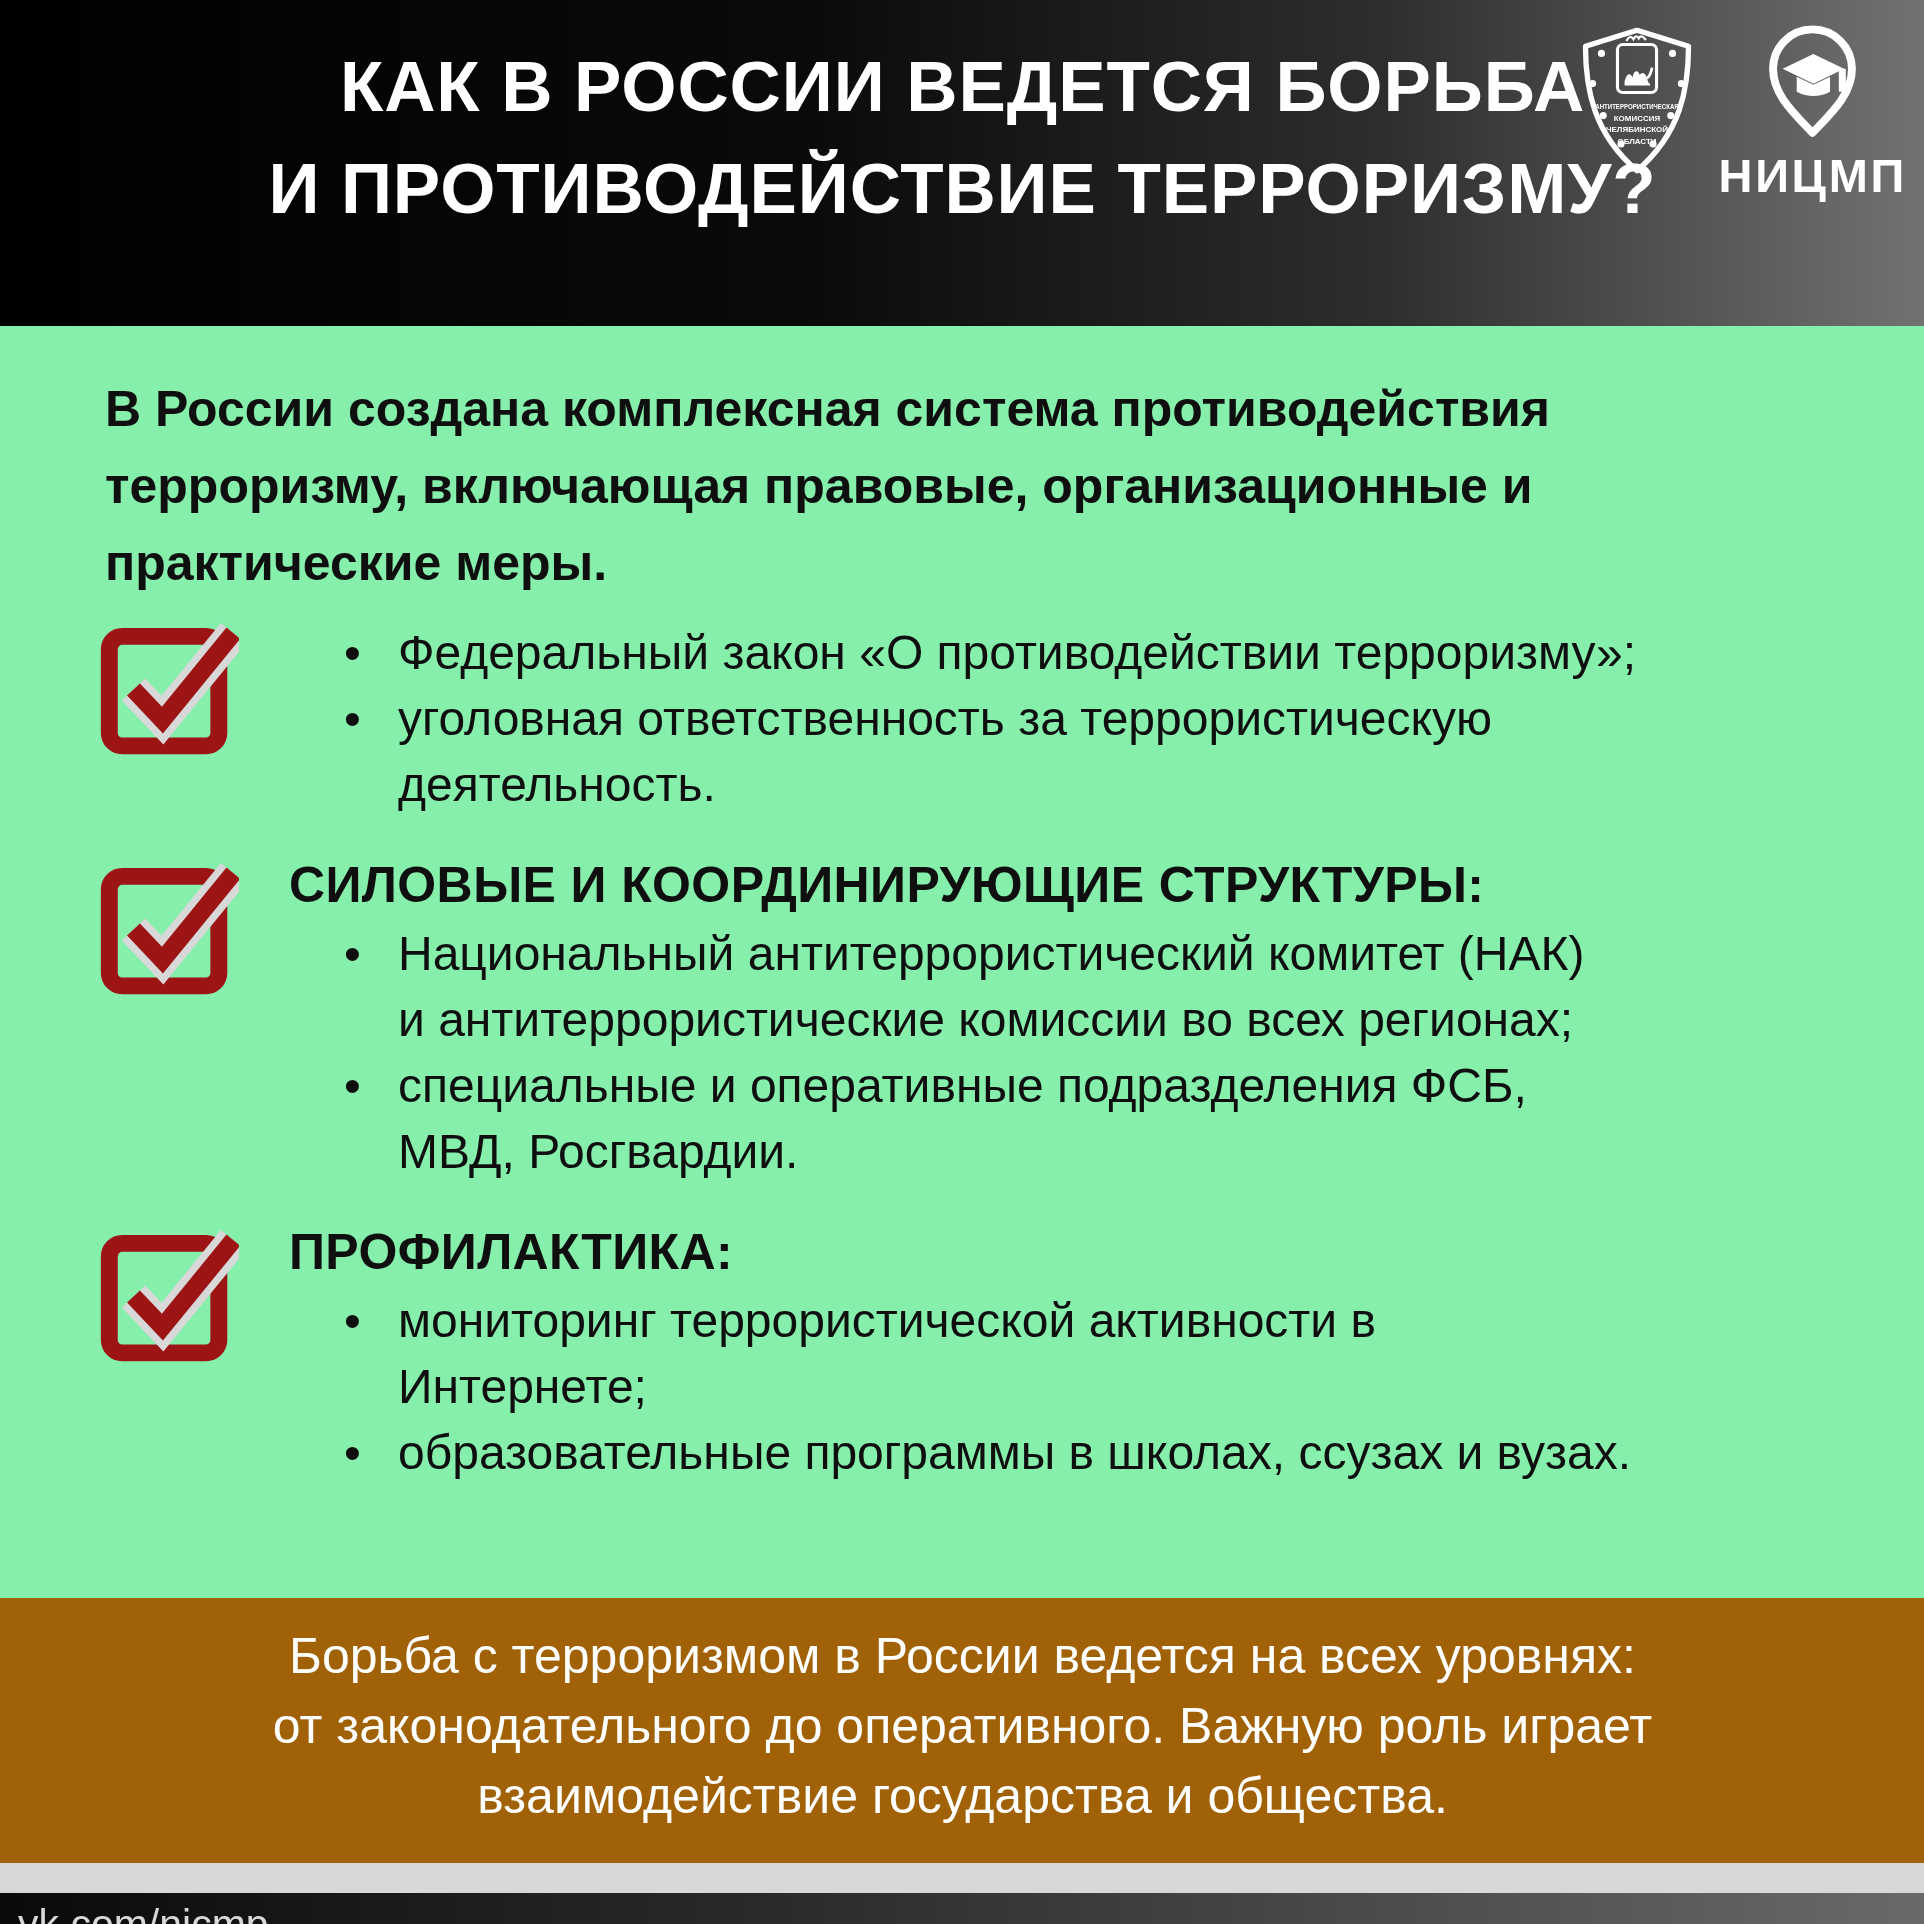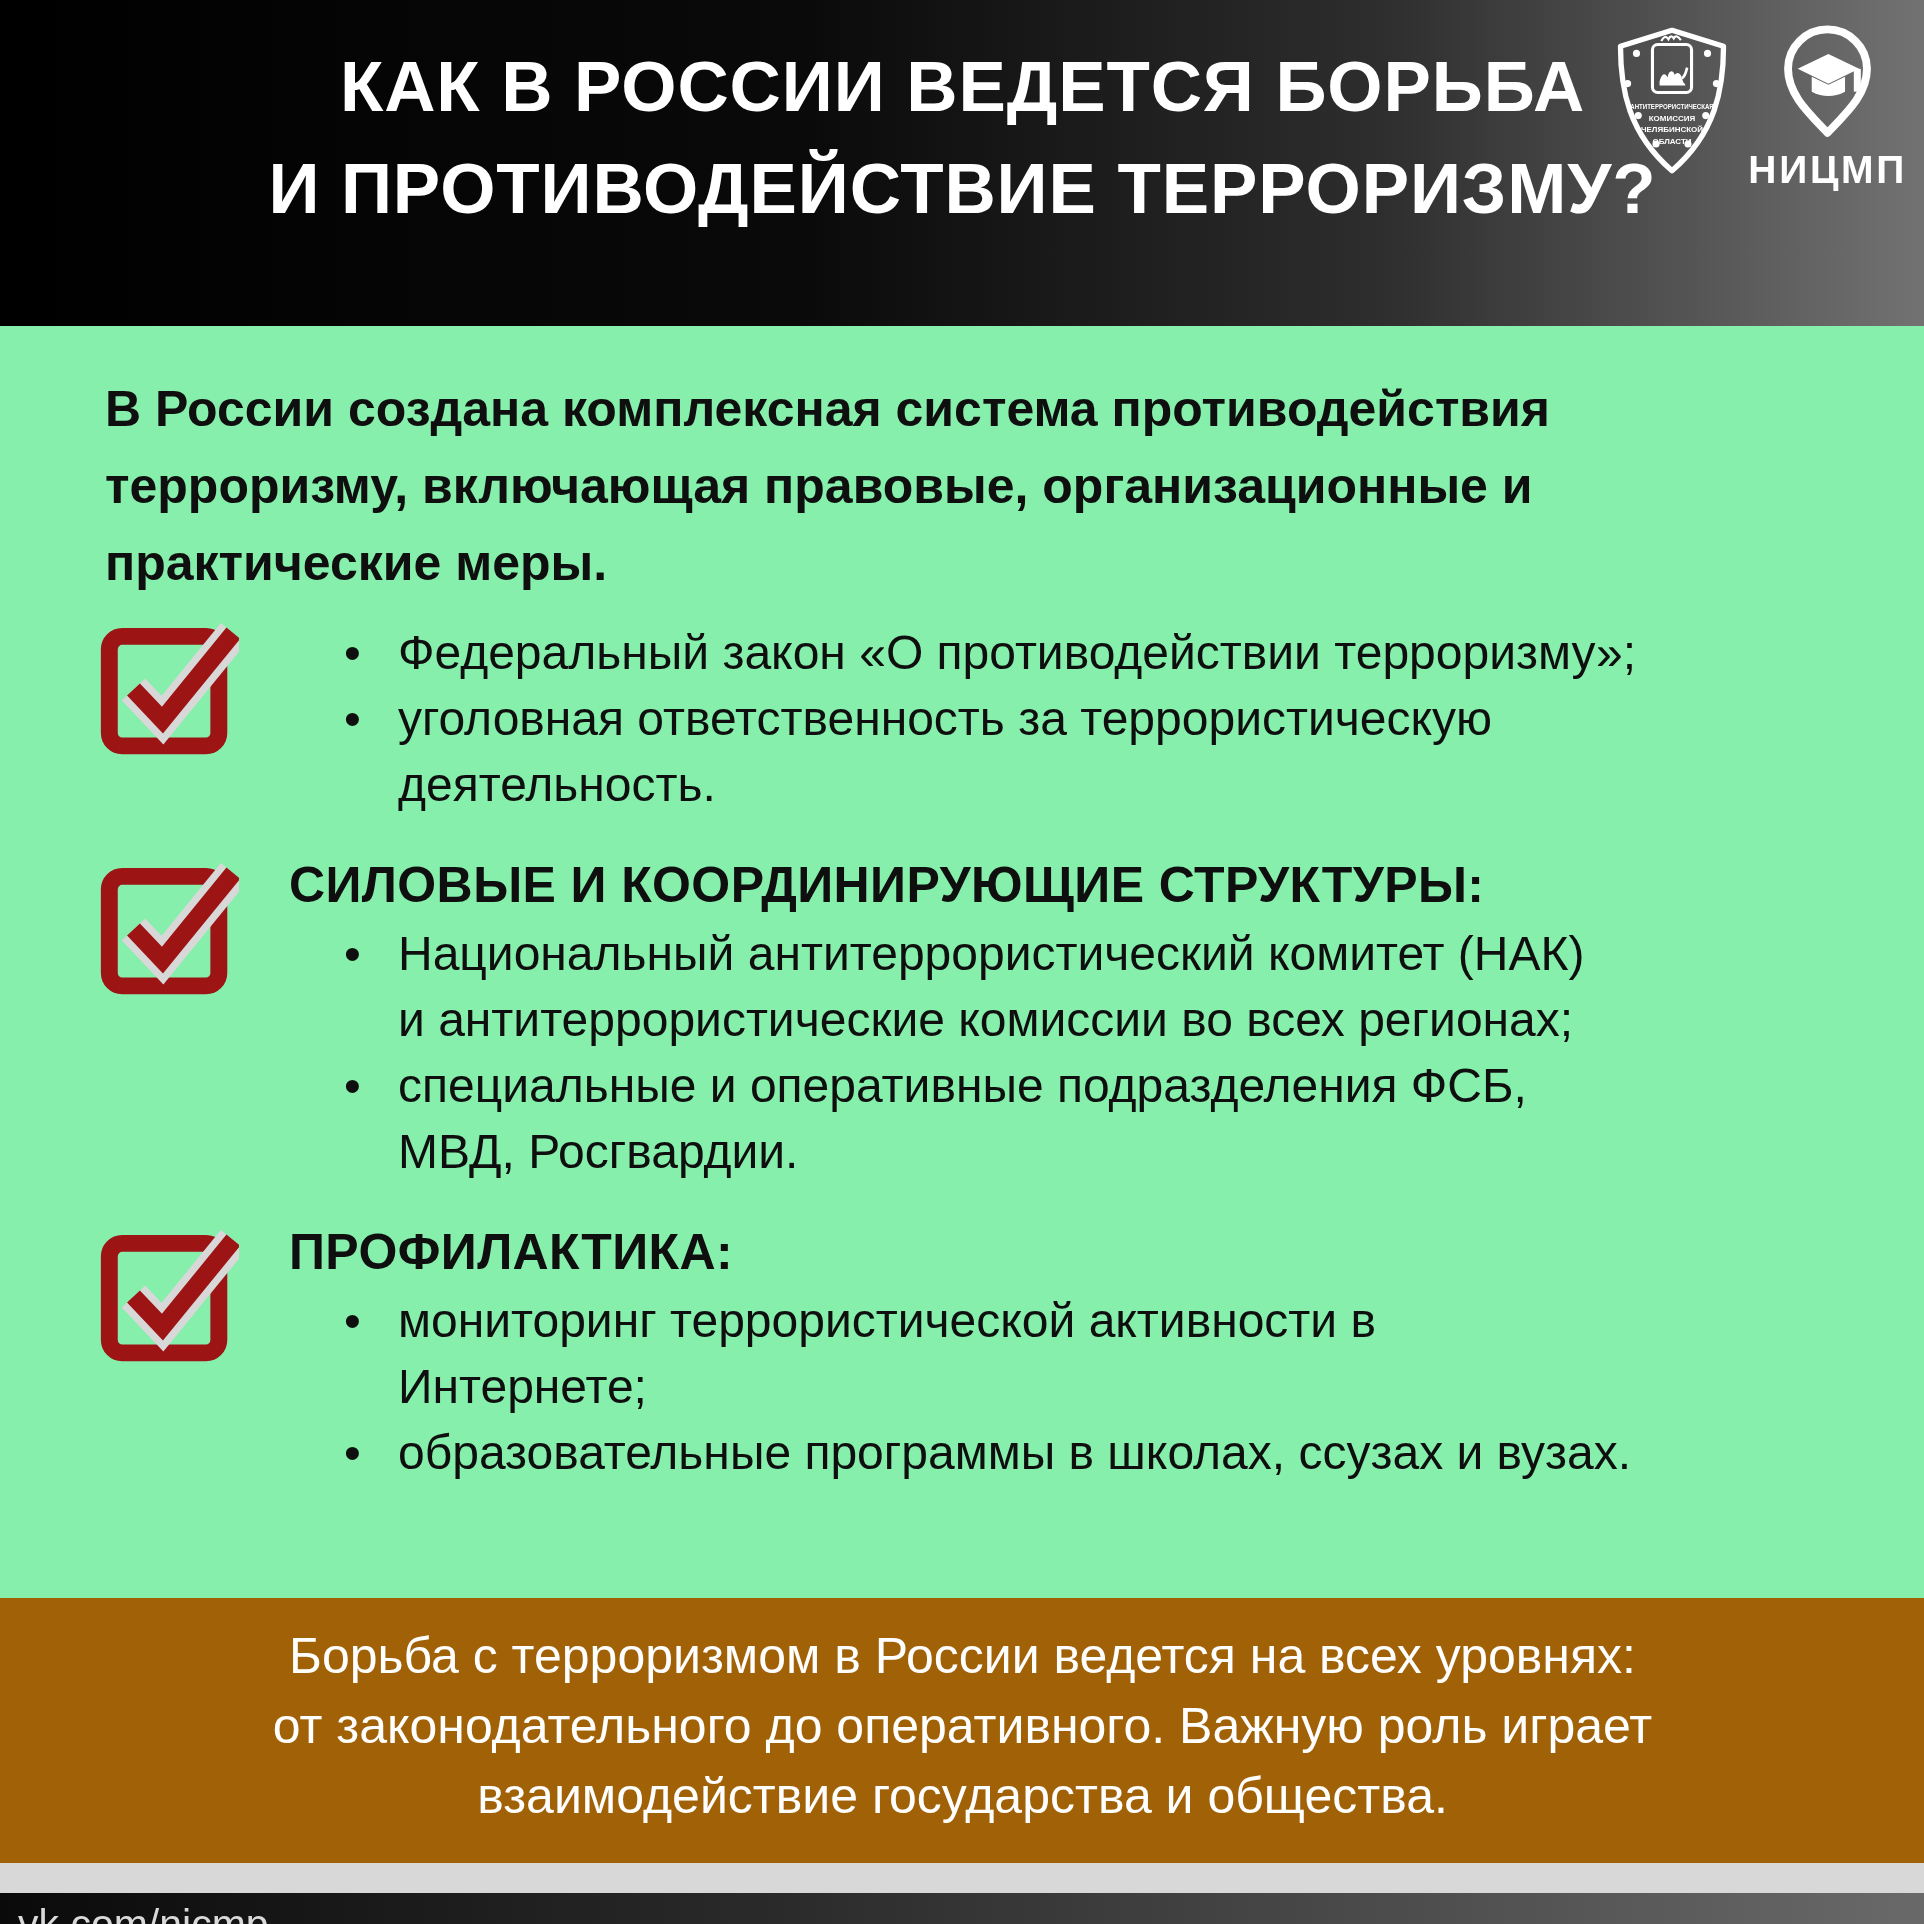--- a/index.html
+++ b/index.html
@@ -28,29 +28,29 @@
     font-weight: bold;
     font-size: 71px;
     line-height: 102px;
     letter-spacing: 0.9px;
     white-space: nowrap;
   }
   .logos {
     position: absolute;
     top: 25px; right: 18px;
     display: flex;
-    gap: 17px;
+    gap: 23px;
     align-items: flex-start;
   }
   .pin-block { display: flex; flex-direction: column; align-items: center; }
   .nicmp-label {
     margin-top: 9px;
     color: #ffffff;
     font-weight: bold;
-    font-size: 39px;
+    font-size: 47px;
     letter-spacing: 2.7px;
   }
 
   
   .body-area {
     height: 1272px;
     overflow: hidden;
     background: #86efac;
     color: #0f0f0f;
   }

